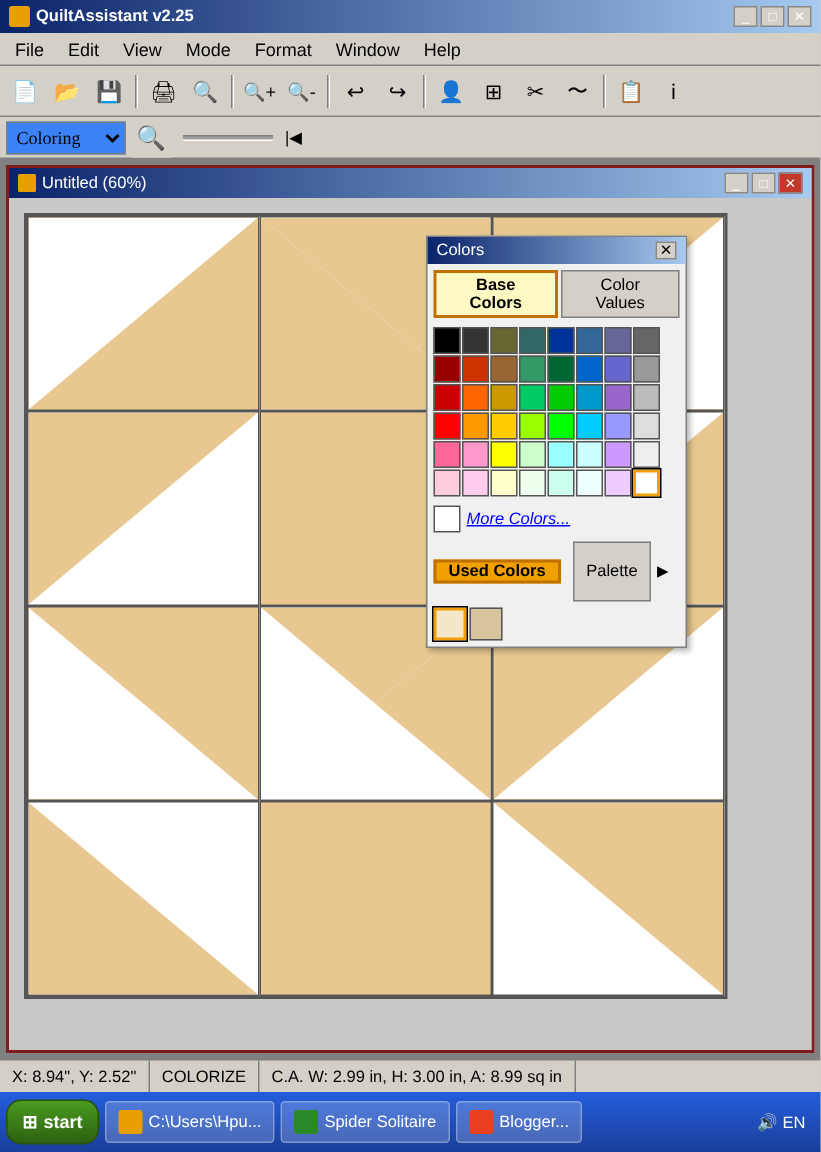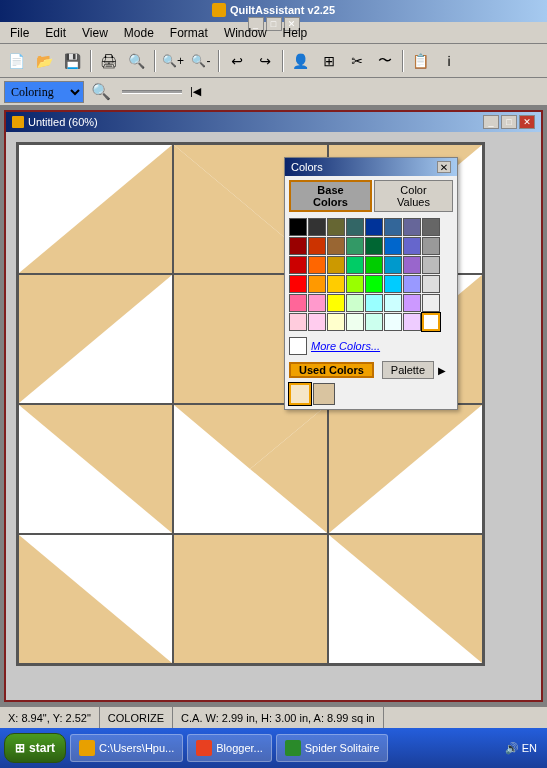--- a/index.html
+++ b/index.html
@@ -7,21 +7,20 @@
 
     
     .title-bar {
       background: linear-gradient(to right, #0a246a, #a6caf0);
       color: white;
       padding: 3px 6px;
       display: flex;
       align-items: center;
       justify-content: space-between;
       height: 22px;
-      flex-direction: column;
     }
     .title-bar-left { display: flex; align-items: center; gap: 4px; }
     .title-icon { width: 14px; height: 14px; background: #e8a000; border-radius: 2px; }
     .title-text { font-size: 11px; font-weight: bold; }
     .title-controls { display: flex; gap: 2px; }
     .title-btn { width: 16px; height: 14px; background: #d4d0c8; border: 1px solid #888; font-size: 9px; display: flex; align-items: center; justify-content: center; cursor: pointer; }
 
     
     .menu-bar {
       background: #d4d0c8;
@@ -162,21 +161,21 @@
     
     .tab-row { display: flex; gap: 2px; margin-bottom: 6px; }
     .tab-btn {
       padding: 2px 8px;
       border: 1px solid #808080;
       cursor: pointer;
       font-size: 11px;
       background: #d4d0c8;
     }
     .tab-btn.active {
-      background: #a3a3a3;
+      background: #fef9c3;
       border: 2px solid #c07000;
       font-weight: bold;
     }
 
     
     .color-grid {
       display: grid;
       grid-template-columns: repeat(8, 18px);
       gap: 1px;
       margin-bottom: 6px;
@@ -208,21 +207,21 @@
       padding: 0 8px;
       border: 1px solid #808080;
       cursor: pointer;
       font-size: 11px;
       background: #f0a000;
       border: 2px solid #c07000;
       font-weight: bold;
       margin-right: 4px;
     }
     .palette-btn {
-      padding: 2px 8px;
+      padding: 13px 8px;
       border: 1px solid #808080;
       cursor: pointer;
       font-size: 11px;
       background: #d4d0c8;
     }
     .used-row { display: flex; align-items: center; gap: 2px; margin-top: 2px; }
     .used-section-row { display: flex; align-items: center; gap: 4px; margin-bottom: 4px; }
     .expand-arrow { font-size: 10px; cursor: pointer; }
 
     
@@ -536,24 +535,24 @@
 <div class="taskbar">
   <button class="start-btn">
     <span>⊞</span>
     <span>start</span>
   </button>
   <div class="taskbar-btn">
     <div class="taskbar-icon" style="background:#e8a000;"></div>
     <span>C:\Users\Hpu...</span>
   </div>
   <div class="taskbar-btn">
+    <div class="taskbar-icon" style="background:#2a8a2a;"></div>
+    <span>Spider Solitaire</span>
+  </div>
+  <div class="taskbar-btn">
     <div class="taskbar-icon" style="background:#e84020;"></div>
     <span>Blogger...</span>
-  </div>
-  <div class="taskbar-btn">
-    <div class="taskbar-icon" style="background:#2a8a2a;"></div>
-    <span>Spider Solitaire</span>
   </div>
   <div class="taskbar-spacer"></div>
   <div class="sys-tray">
     <span>🔊 EN</span>
   </div>
 </div>
 
 </body></html>

